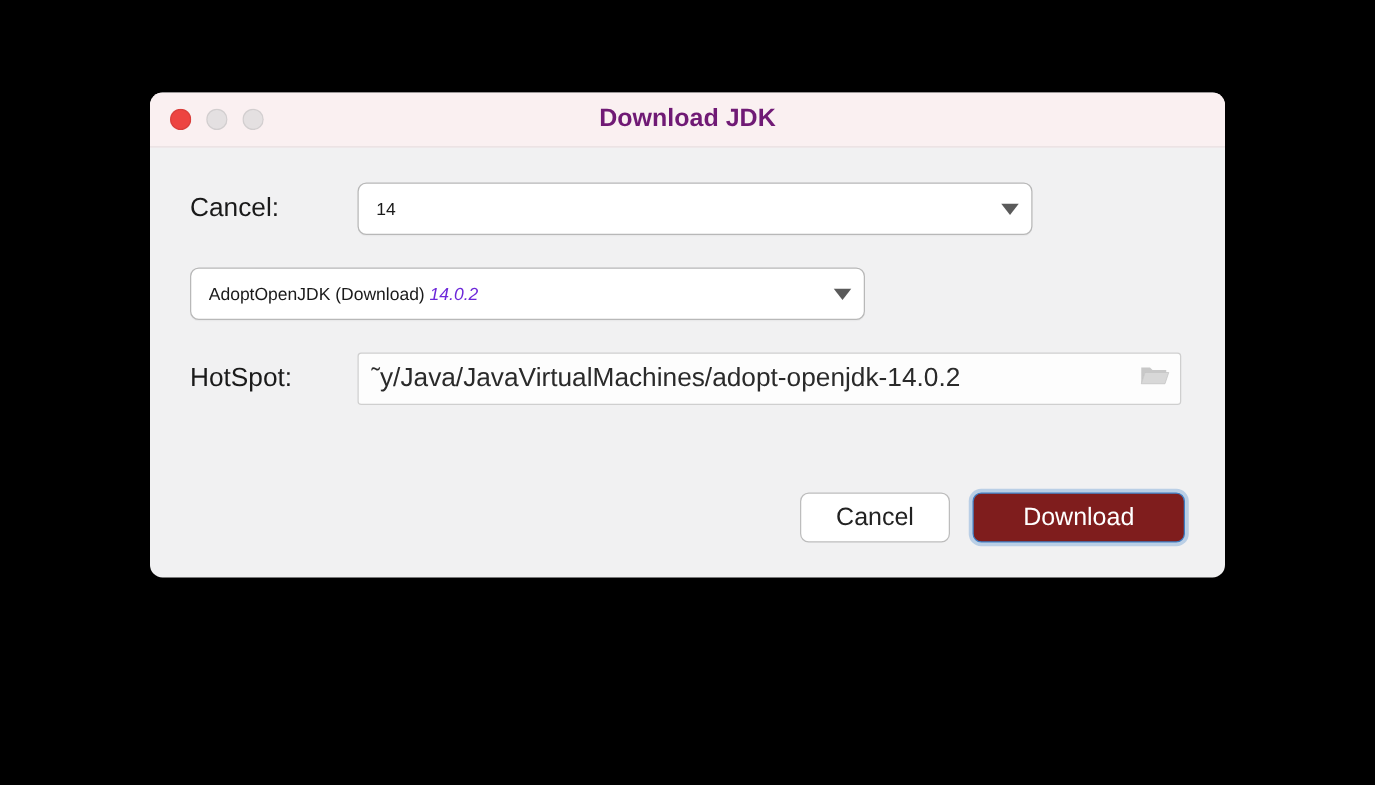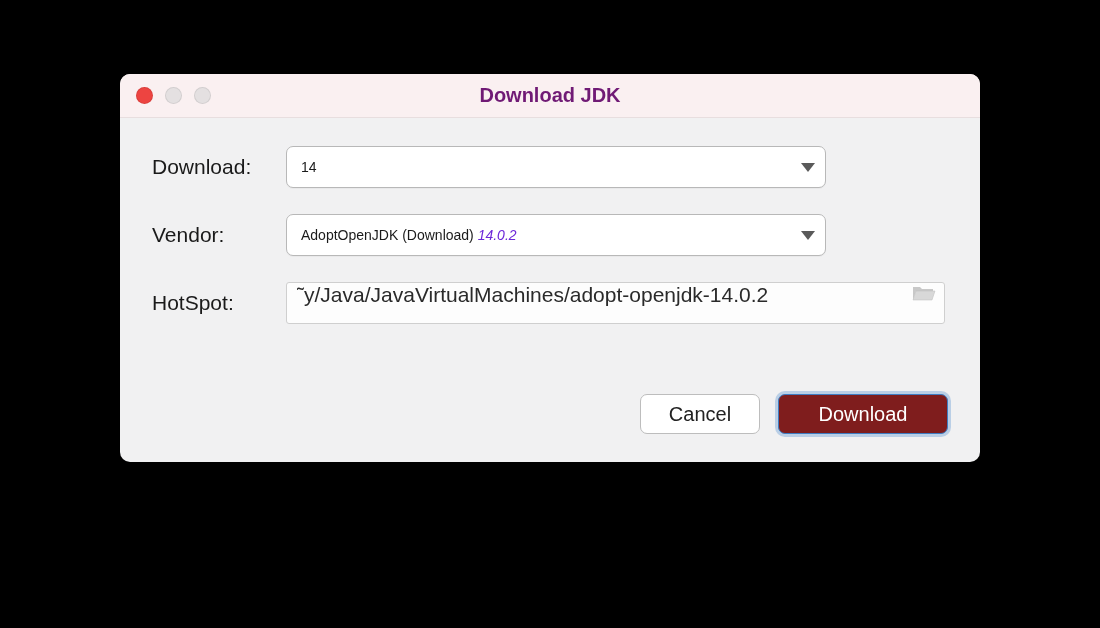--- a/index.html
+++ b/index.html
@@ -84,20 +84,21 @@
     border-right: 7px solid transparent;
     border-top: 9px solid #5a5a5a;
     margin-left: 10px;
   }
   .locbox {
     height: 42px;
     background: #fdfdfd;
     border: 1px solid #cfcfcf;
     border-radius: 3px;
     display: flex;
+    align-items: center;
     padding: 0 8px 0 10px;
     font-size: 21px;
     color: #2a2a2a;
     width: 659px;
     overflow: hidden;
   }
   .locbox .text { flex: 1; white-space: nowrap; overflow: hidden; text-overflow: clip; }
   .folder-icon {
     flex: 0 0 auto;
     margin-left: 8px;
@@ -140,29 +141,28 @@
       <div class="dot close"></div>
       <div class="dot min"></div>
       <div class="dot max"></div>
     </div>
     <div class="title">Download JDK</div>
   </div>
 
   <div class="content">
 
     <div class="row">
-      <div class="label">Download:</div>
+      <div class="label">Cancel:</div>
       <div class="combo">
         <span class="text">14</span>
         <span class="chev"></span>
       </div>
     </div>
 
     <div class="row">
-      <div class="label">Vendor:</div>
       <div class="combo">
         <span class="text">
           <span>AdoptOpenJDK (Download) </span><span class="sub">14.0.2</span>
         </span>
         <span class="chev"></span>
       </div>
     </div>
 
     <div class="row loc-row">
       <div class="label">HotSpot:</div>

